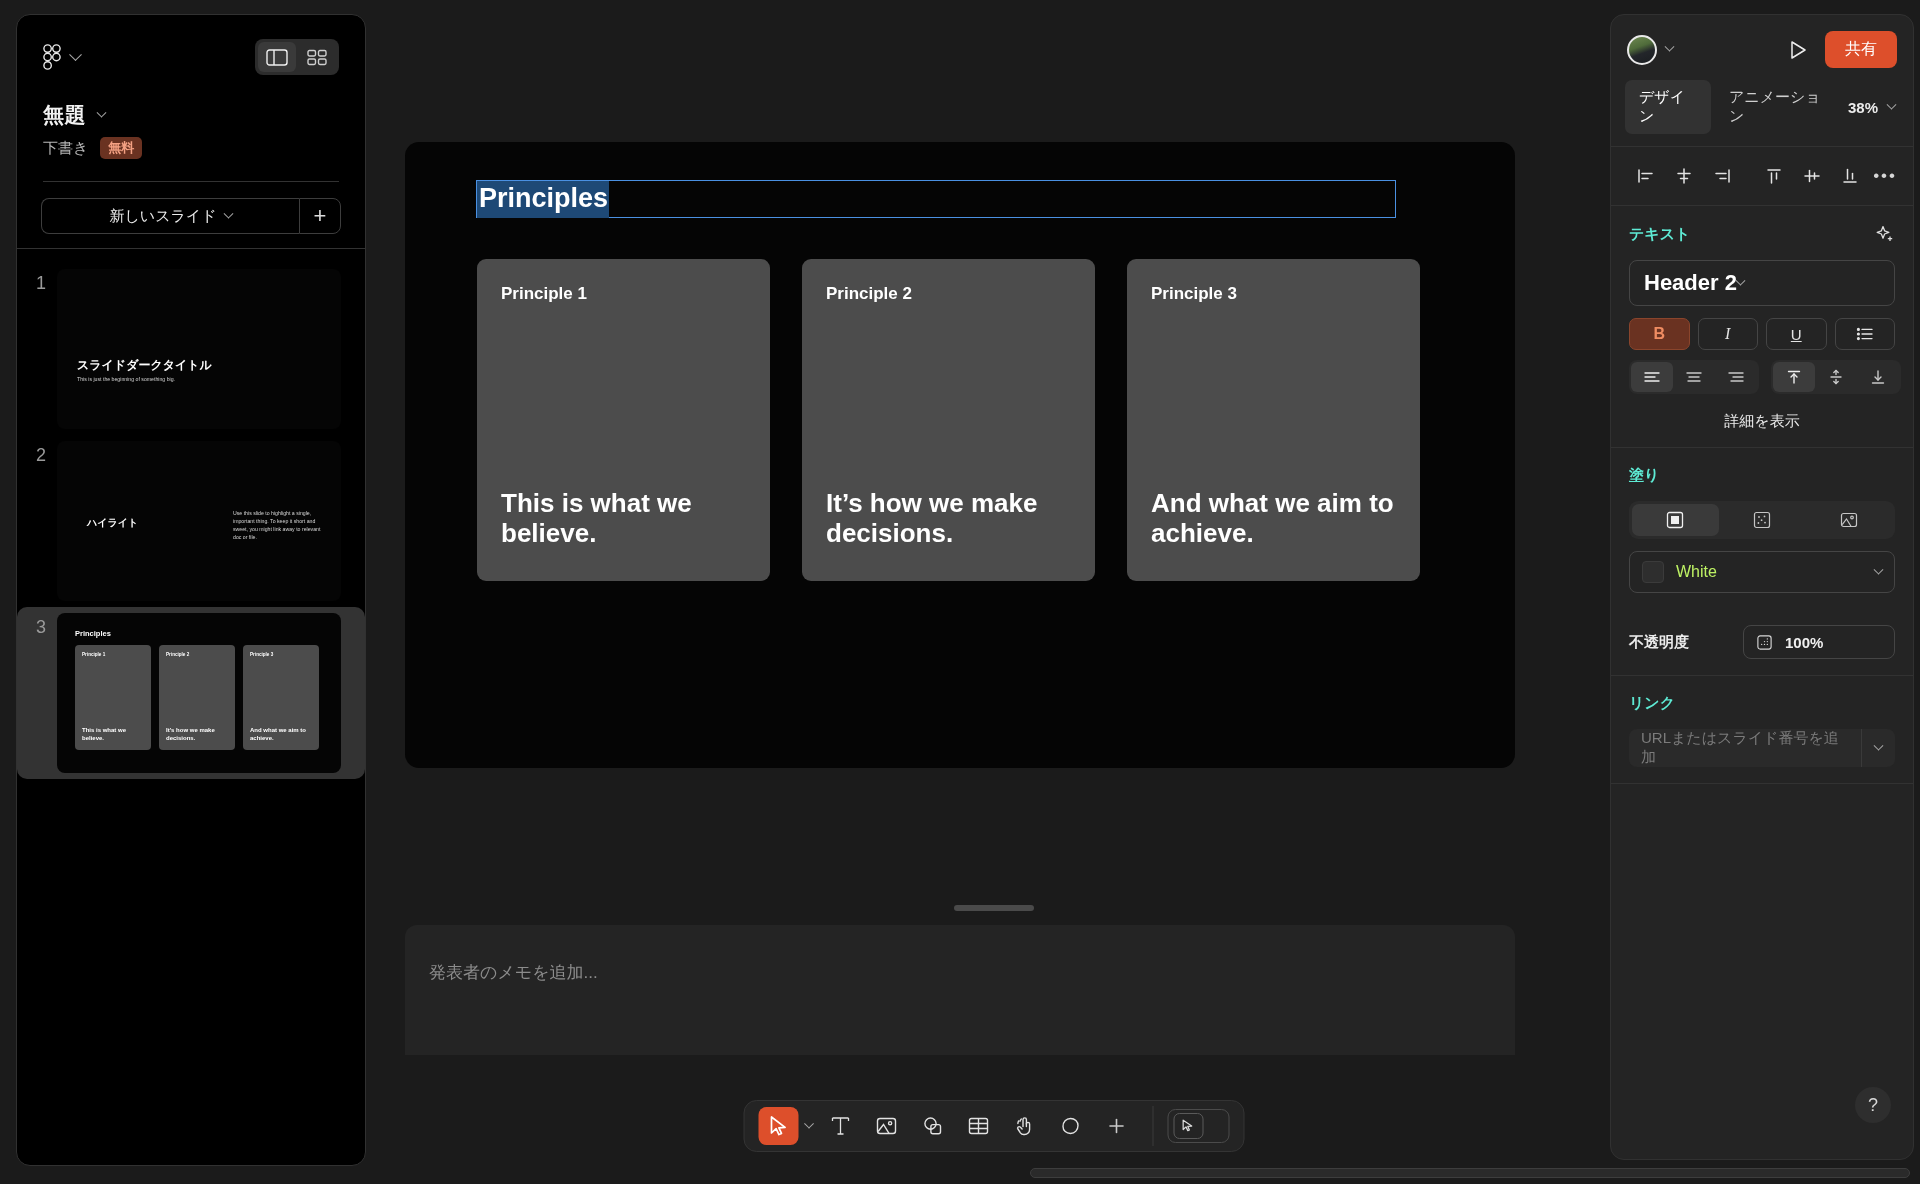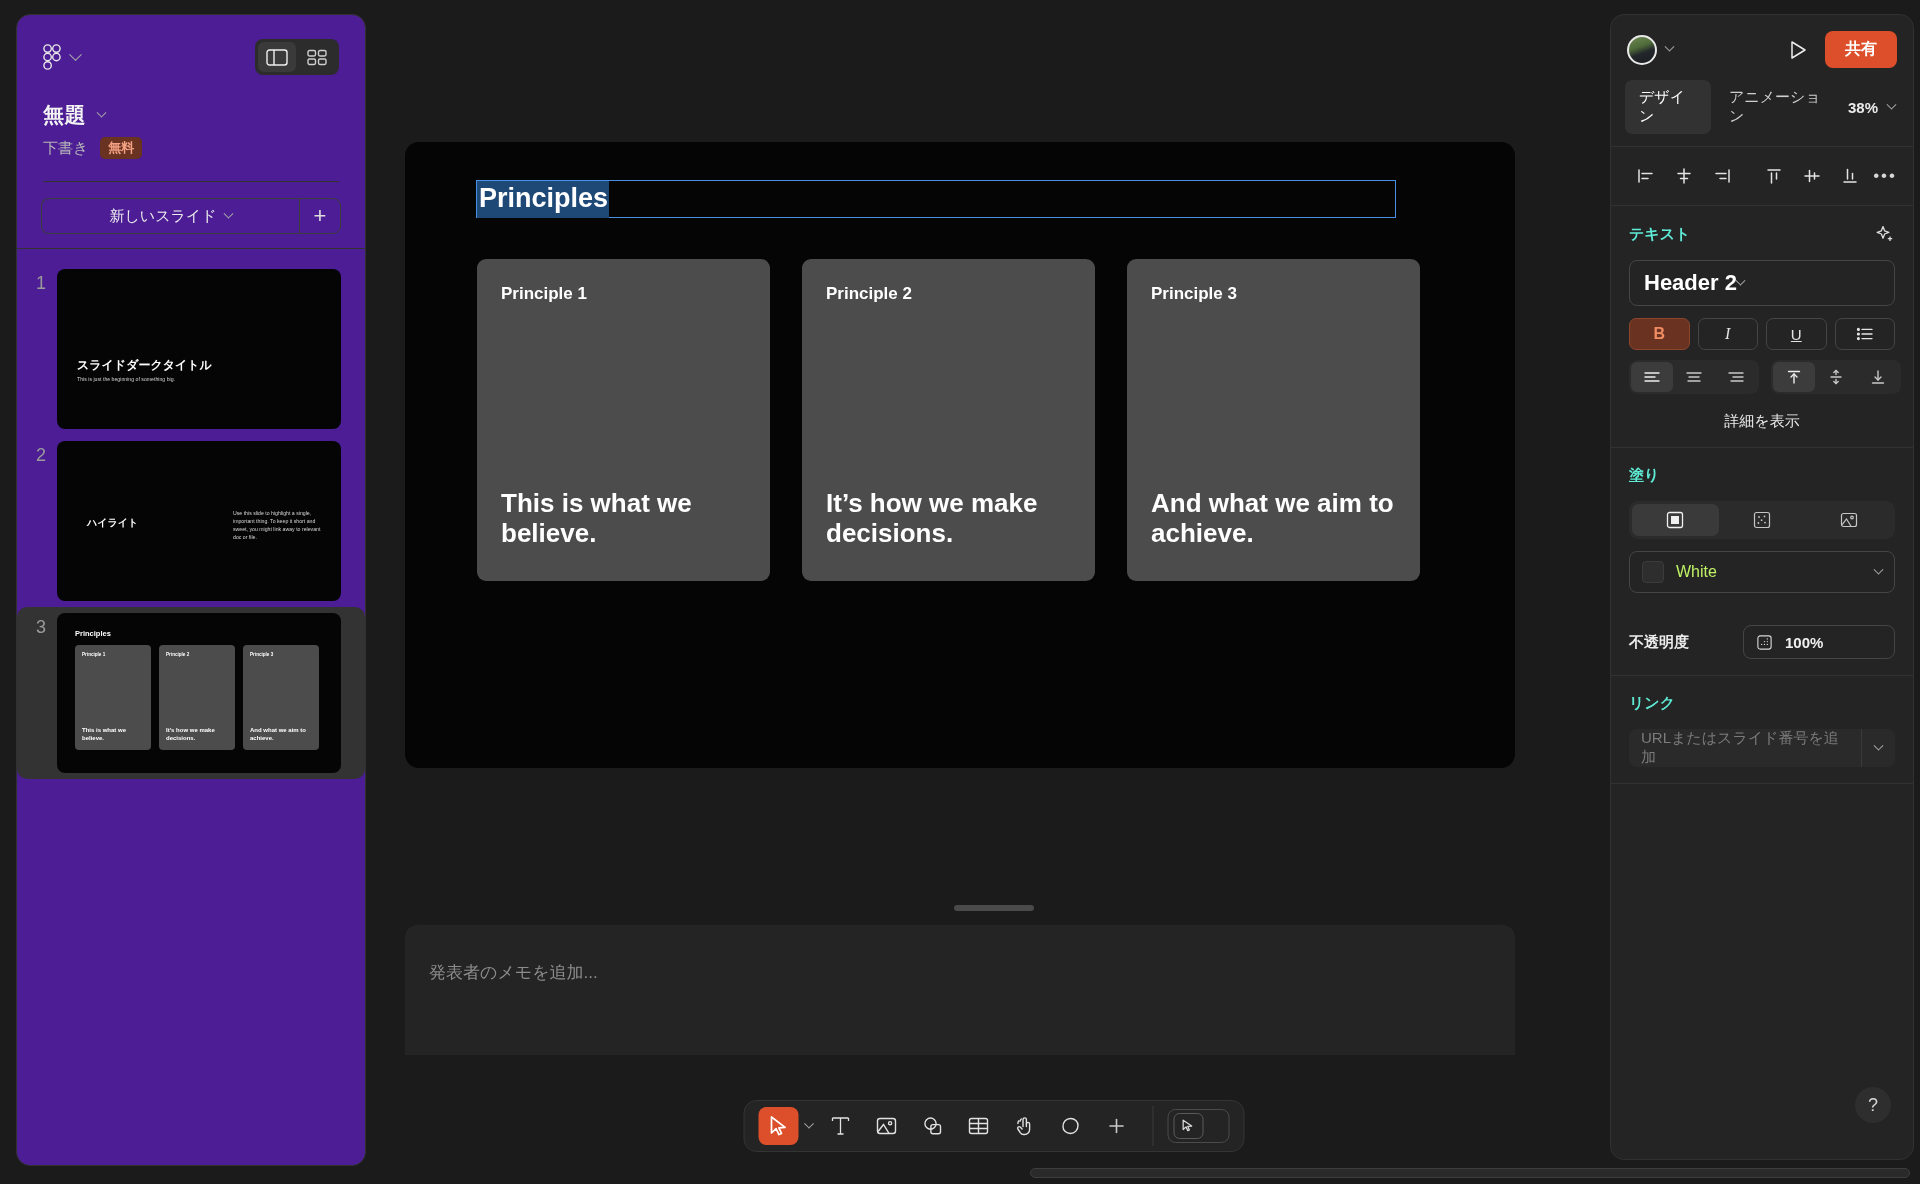--- a/index.html
+++ b/index.html
@@ -15,21 +15,21 @@
   
   #left-sidebar {
     position: absolute; left: 0; top: 0;
     width: 380px; height: 1184px;
     background: #1b1b1b;
   }
   .panel-card {
     position: absolute;
     left: 16px; top: 14px;
     width: 350px; height: 1152px;
-    background: #4c1d95;
+    background: #000000;
     border: 1px solid #313131;
     border-radius: 14px;
     overflow: hidden;
   }
   .sb-header { padding: 24px 26px 0 26px; position: relative; }
   .sb-top-row { display: flex; align-items: center; justify-content: space-between; }
   .figma-logo-wrap { display: flex; align-items: center; gap: 10px; cursor: pointer; }
   .figma-logo { width: 18px; height: 26px; }
   .chev { width: 9px; height: 9px; border-right: 1.6px solid #a8a8a8; border-bottom: 1.6px solid #a8a8a8;
           transform: rotate(45deg) translate(-2px,-2px); display: inline-block; }
@@ -117,21 +117,21 @@
   
   #right-panel { position: absolute; right: 0; top: 0; width: 312px; height: 1184px; background: #1b1b1b; }
   .rp-card { position: absolute; left: 2px; top: 14px; width: 304px; height: 1146px;
              background: #242424; border: 1px solid #313131; border-radius: 14px; overflow: hidden; }
   .rp-top { padding: 16px 16px 0 16px; display: flex; align-items: center; justify-content: space-between; }
   .avatar-wrap { display: flex; align-items: center; gap: 9px; cursor: pointer; }
   .avatar { width: 30px; height: 30px; border-radius: 50%; border: 2px solid #e9e9e9;
             background: linear-gradient(160deg,#6f8a52 0%,#4f6b3a 38%,#23262a 60%,#1a1d20 100%); }
   .rp-top-right { display: flex; align-items: center; gap: 12px; }
   .play-btn { width: 30px; height: 30px; display:flex; align-items:center; justify-content:center; cursor:pointer; }
-  .share-btn { background: #dd4f2b; color: #fff; font-size: 16px; font-weight: 700;
+  .share-btn { background: #dd4f2b; color: #fff; font-size: 16px; font-weight: 400;
                padding: 8px 20px; border-radius: 8px; cursor: pointer; }
   .rp-tabs { display: flex; align-items: center; padding: 12px 14px 0 14px; gap: 4px; }
   .rp-tab { font-size: 15px; padding: 8px 14px; border-radius: 7px; color: #cfcfcf; cursor: pointer; }
   .rp-tab.active { background: #323232; color: #fff; }
   .zoom-box { margin-left: auto; display: flex; align-items: center; gap: 10px; cursor: pointer; padding-right: 4px; }
   .zoom-val { font-size: 15px; font-weight: 700; color: #ececec; text-align: center; }
   .rp-sep { height: 1px; background: #323232; }
 
   .align-row { display: flex; align-items: center; padding: 14px 16px; gap: 4px; }
   .align-grp { display: flex; background: transparent; border-radius: 8px; }

